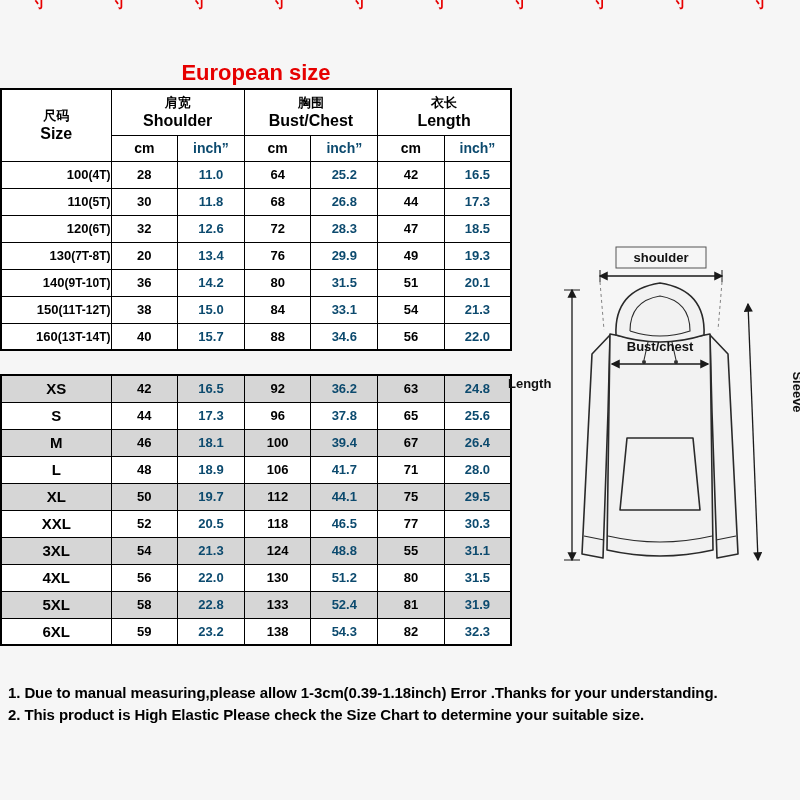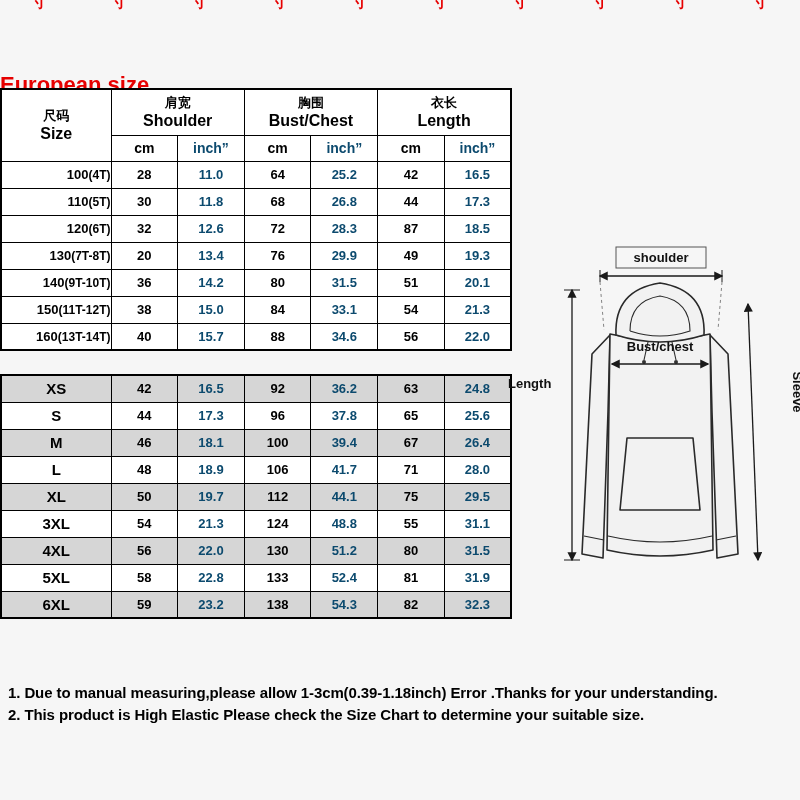--- a/index.html
+++ b/index.html
@@ -5,21 +5,21 @@
   * { margin:0; padding:0; box-sizing:border-box; }
   html,body { width:800px; height:800px; }
   body { font-family:"Liberation Sans","DejaVu Sans",sans-serif; background:#f5f5f5; }
   .page { position:absolute; top:0; left:0; width:800px; height:800px; overflow:hidden; background:#f6f6f6; }
 
   .top-strip { position:absolute; top:0; left:0; right:0; height:13px; overflow:hidden;
                display:flex; justify-content:space-between; padding:0 32px;
                color:#e60000; font-weight:bold; font-size:15px; }
   .top-strip span { transform:translateY(-7px); display:inline-block; }
 
-  .title { position:absolute; top:72px; left:0; width:512px; text-align:left;
+  .title { position:absolute; top:60px; left:0; width:512px; text-align:center;
            font-size:22px; font-weight:bold; color:#e60000; }
 
   table { border-collapse:collapse; table-layout:fixed; width:512px; position:absolute; left:0;
           border:2px solid #000; }
   .kids-table { top:88px; }
   .adults-table { top:374px; }
   col.col-size { width:110px; }
   th,td { border:1px solid #000; text-align:center; vertical-align:middle;
           font-weight:bold; color:#000; background:#fff; white-space:nowrap; overflow:hidden; }
   tr.group th { height:46px; }
@@ -122,21 +122,21 @@
           <td class="in">26.8</td>
           <td class="cm">44</td>
           <td class="in">17.3</td>
         </tr>
         <tr>
           <td class="c-size"><span class="num">120</span><span class="tag">(6T)</span></td>
           <td class="cm">32</td>
           <td class="in">12.6</td>
           <td class="cm">72</td>
           <td class="in">28.3</td>
-          <td class="cm">87</td>
+          <td class="cm">47</td>
           <td class="in">18.5</td>
         </tr>
         <tr>
           <td class="c-size"><span class="num">130</span><span class="tag">(7T-8T)</span></td>
           <td class="cm">20</td>
           <td class="in">13.4</td>
           <td class="cm">76</td>
           <td class="in">29.9</td>
           <td class="cm">49</td>
           <td class="in">19.3</td>
@@ -219,20 +219,29 @@
           <td class="in">28.0</td>
         </tr>
         <tr>
           <td class="c-size"><span class="num">XL</span></td>
           <td class="cm">50</td>
           <td class="in">19.7</td>
           <td class="cm">112</td>
           <td class="in">44.1</td>
           <td class="cm">75</td>
           <td class="in">29.5</td>
+        </tr>
+        <tr>
+          <td class="c-size"><span class="num">XXL</span></td>
+          <td class="cm">52</td>
+          <td class="in">20.5</td>
+          <td class="cm">118</td>
+          <td class="in">46.5</td>
+          <td class="cm">77</td>
+          <td class="in">30.3</td>
         </tr>
         <tr>
           <td class="c-size"><span class="num">3XL</span></td>
           <td class="cm">54</td>
           <td class="in">21.3</td>
           <td class="cm">124</td>
           <td class="in">48.8</td>
           <td class="cm">55</td>
           <td class="in">31.1</td>
         </tr>

